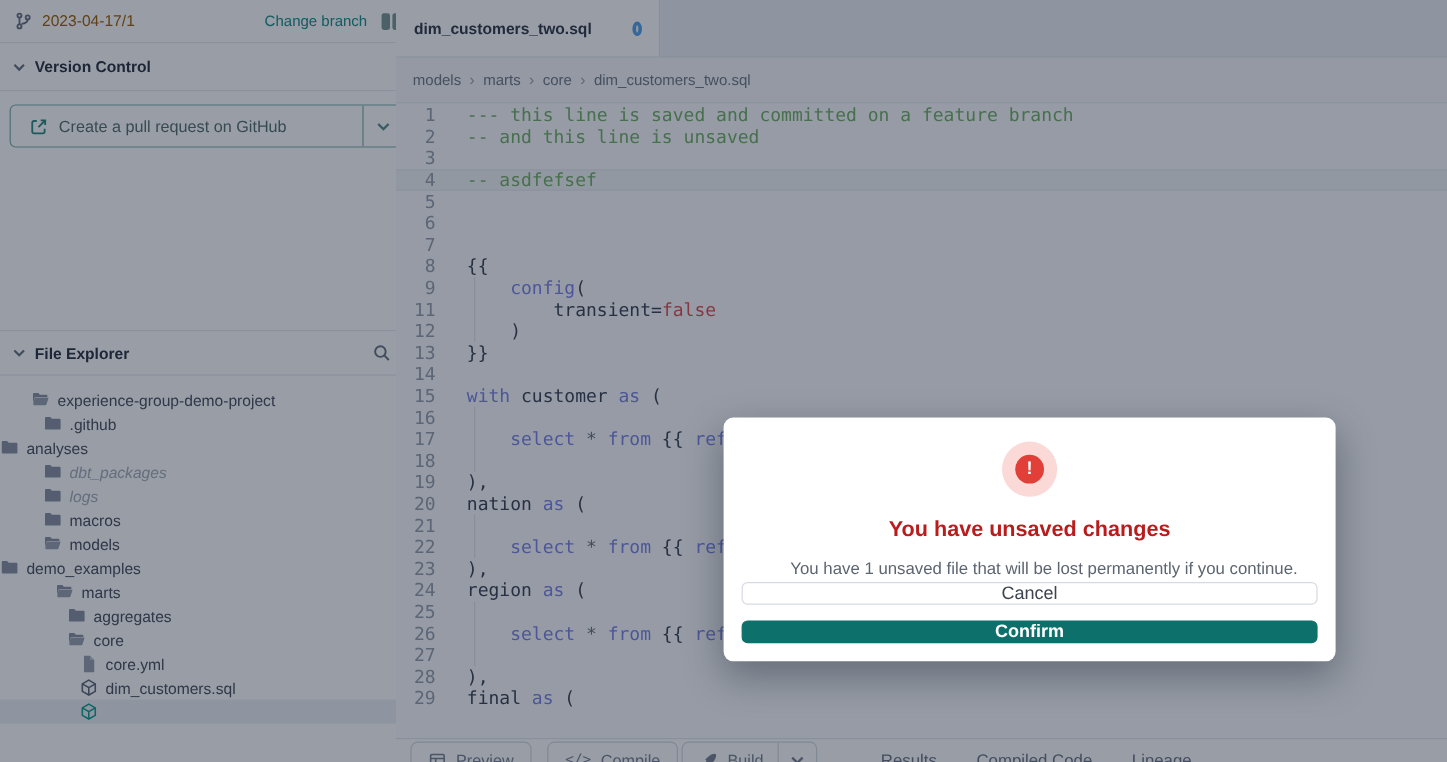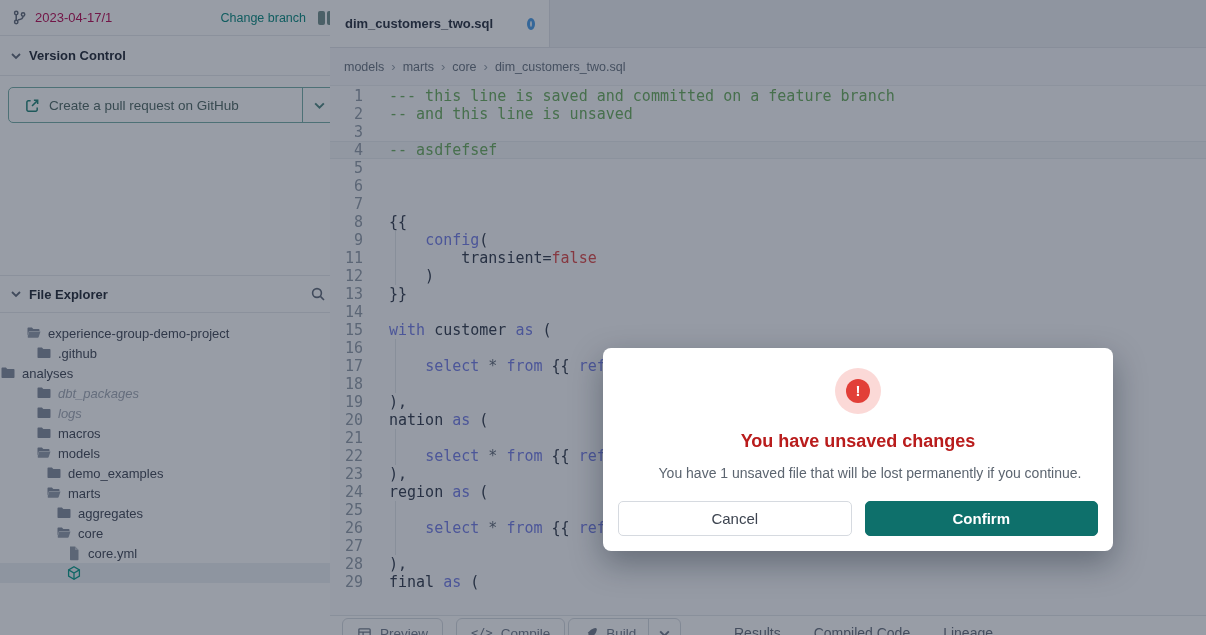--- a/index.html
+++ b/index.html
@@ -7,21 +7,21 @@
   .app {
     position:relative; width:1206px; height:635px; overflow:hidden;
     background:#fbfcfd; font-family:"Liberation Sans", sans-serif;
     -webkit-font-smoothing:antialiased;
   }
   
   .sidebar { position:absolute; left:0; top:0; width:345px; height:635px;
     background:#ffffff; border-right:1px solid #e3e6ea; display:flex; flex-direction:column; }
   .branch-row { height:36px; flex:0 0 36px; display:flex; align-items:center;
     padding:0 10px 0 12px; border-bottom:1px solid #e8eaee; }
-  .branch-name { font-size:13px; color:#be185d; margin-left:8px; }
+  .branch-name { font-size:13px; color:#a16207; margin-left:8px; }
   .branch-spacer { flex:1; }
   .change-branch { font-size:12.5px; color:#179187; margin-right:12px; cursor:pointer; }
   .panel-icon { display:flex; gap:2px; }
   .panel-icon i { display:block; width:7px; height:14px; background:#7a9693; border-radius:2px; }
   .section-header { height:40px; flex:0 0 40px; display:flex; align-items:center;
     padding:0 10px; border-bottom:1px solid #e8eaee; }
   .section-header.fe { border-top:1px solid #e8eaee; height:38px; flex:0 0 38px; }
   .section-title { font-size:13px; font-weight:bold; color:#2e3440; margin-left:7px; }
   .hdr-spacer { flex:1; }
   .pr-button { margin:11px 8px 0 8px; height:36px; flex:0 0 36px; display:flex; align-items:stretch;
@@ -76,21 +76,21 @@
   
   .overlay { position:absolute; inset:0; background:rgba(10,22,44,0.42); z-index:10; }
   .modal { position:absolute; left:603px; top:348px; width:510px; height:203px; background:#ffffff;
     border-radius:8px; box-shadow:0 12px 32px rgba(10,20,35,0.35); z-index:20; text-align:center; }
   .modal-icon-halo { width:46px; height:46px; border-radius:50%; background:#fbd9d7;
     margin:20px auto 0 auto; display:flex; align-items:center; justify-content:center; }
   .modal-icon { width:24px; height:24px; border-radius:50%; background:#e23f38; color:#ffffff;
     font-size:15px; font-weight:bold; line-height:24px; }
   .modal-title { margin-top:17px; font-size:18px; font-weight:bold; color:#b91c1c; }
   .modal-msg { margin-top:13px; font-size:14px; color:#5c6570;padding-left:24px; }
-  .modal-actions { position:absolute; left:15px; right:15px; bottom:15px; display:flex; gap:13px; }
+  .modal-actions { position:absolute; left:15px; right:15px; bottom:15px; display:flex; gap:13px;flex-direction:column; }
   .btn { flex:1; height:35px; border-radius:5px; font-size:15px; display:flex; align-items:center;
     justify-content:center; cursor:pointer; font-family:"Liberation Sans", sans-serif; }
   .btn-cancel { background:#ffffff; border:1px solid #d6dae0; color:#3d4450; }
   .btn-confirm { background:#0e706b; border:1px solid #0e706b; color:#ffffff; font-weight:bold; }
 </style>
 </head>
 <body>
 
 <div class="app">
 
@@ -209,21 +209,21 @@
         </div>
         <div class="tree-row" style="padding-left: 36px;">
           <span class="tree-ic">
             <svg width="16" height="16" viewBox="0 0 16 16">
               <path fill="#8a93a2" d="M1.5 3.5c0-.6.4-1 1-1h3.4l1.4 1.5h5.2c.6 0 1 .4 1 1V6H3L1.5 11z"></path>
               <path fill="#9aa3b0" d="M3 6.5h11.5l-1.8 5.5c-.1.4-.5.7-1 .7H2.4c-.5 0-.8-.5-.7-1z"></path>
             </svg>
           </span>
           <span class="tree-label">models</span>
         </div>
-        <div class="tree-row" style="padding-left: 46px;">
+        <div class="tree-row" style="">
           <span class="tree-ic">
             <svg width="16" height="16" viewBox="0 0 16 16">
               <path fill="#8a93a2" d="M1.5 3.5c0-.6.4-1 1-1h3.4l1.4 1.5h6.2c.6 0 1 .4 1 1v7c0 .6-.4 1-1 1h-11c-.6 0-1-.4-1-1z"></path>
             </svg>
           </span>
           <span class="tree-label">demo_examples</span>
         </div>
         <div class="tree-row" style="padding-left: 46px;">
           <span class="tree-ic">
             <svg width="16" height="16" viewBox="0 0 16 16">
@@ -251,20 +251,29 @@
           <span class="tree-label">core</span>
         </div>
         <div class="tree-row" style="padding-left: 66px;">
           <span class="tree-ic">
             <svg width="16" height="16" viewBox="0 0 16 16">
               <path fill="#98a1ad" d="M4 1.5h5l3.5 3.5v9.5a.8.8 0 0 1-.8.8H4.8a.8.8 0 0 1-.8-.8z"></path>
               <path fill="#c3c9d1" d="M9 1.5L12.5 5H9z"></path>
             </svg>
           </span>
           <span class="tree-label">core.yml</span>
+        </div>
+        <div class="tree-row" style="padding-left: 66px;">
+          <span class="tree-ic">
+            <svg width="16" height="16" viewBox="0 0 16 16" fill="none" stroke="#5f6b7a" stroke-width="1.3">
+              <path d="M8 1.8l5.4 3.1v6.2L8 14.2l-5.4-3.1V4.9z"></path>
+              <path d="M2.6 4.9L8 8l5.4-3.1M8 8v6.2"></path>
+            </svg>
+          </span>
+          <span class="tree-label">dim_customers.sql</span>
         </div>
         <div class="tree-row selected" style="padding-left: 66px;">
           <span class="tree-ic">
             <svg width="16" height="16" viewBox="0 0 16 16" fill="none" stroke="#14a08f" stroke-width="1.3">
               <path d="M8 1.8l5.4 3.1v6.2L8 14.2l-5.4-3.1V4.9z"></path>
               <path d="M2.6 4.9L8 8l5.4-3.1M8 8v6.2"></path>
             </svg>
           </span>
           <span class="tree-label"></span>
         </div>

